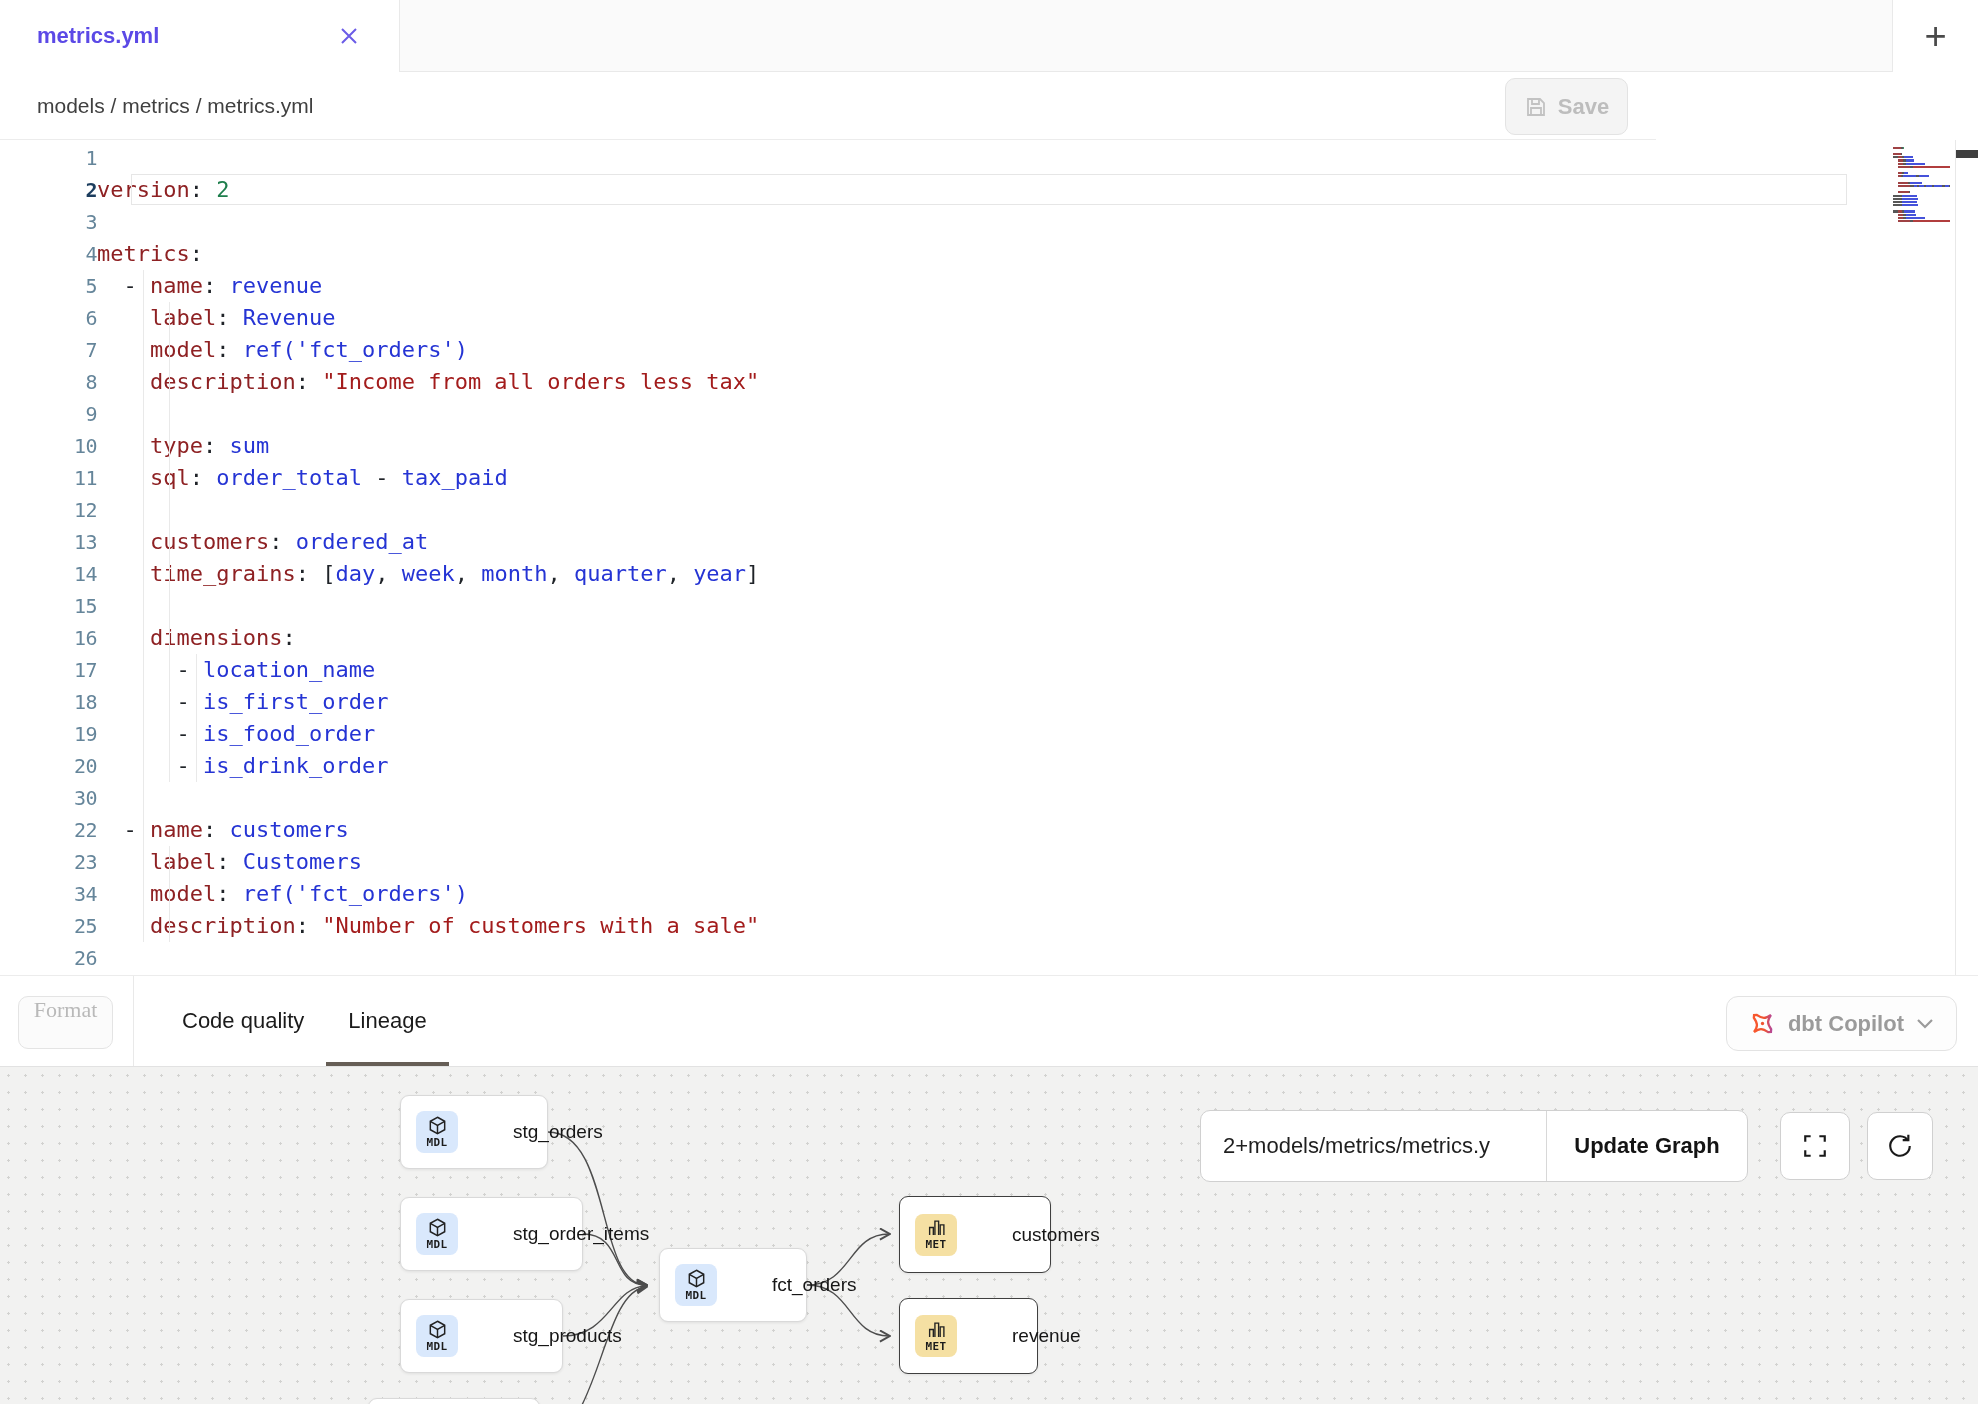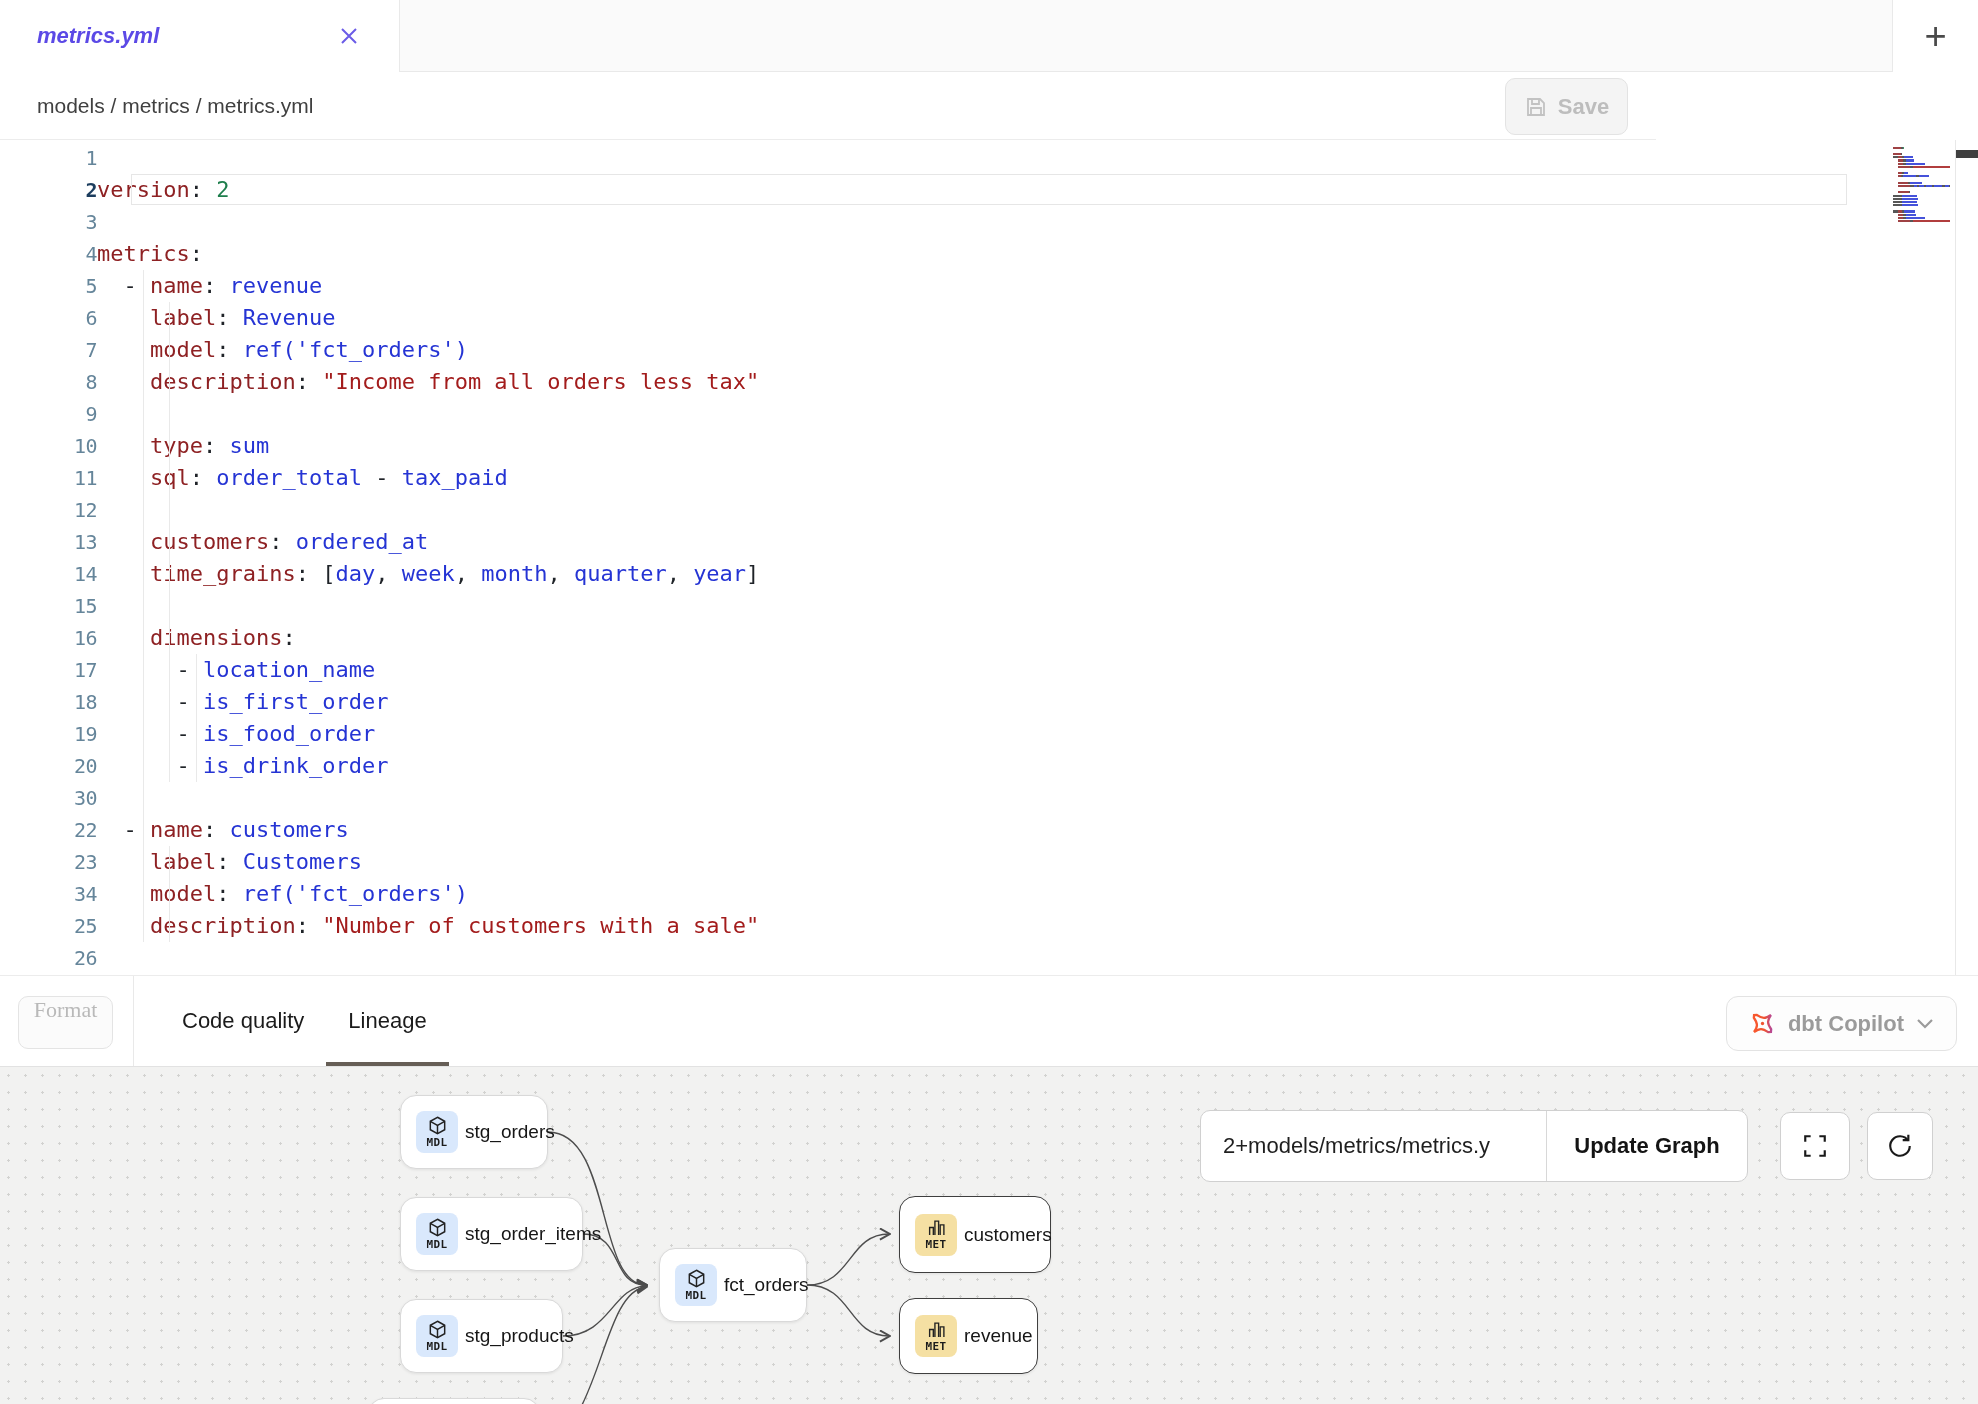--- a/index.html
+++ b/index.html
@@ -3,21 +3,21 @@
 <meta charset="utf-8">
 <style>
   * { margin:0; padding:0; box-sizing:border-box; }
   html,body { width:1978px; height:1404px; overflow:hidden; background:#fff;
     font-family:"Liberation Sans", sans-serif; }
 
   
   .tabbar { position:absolute; left:0; top:0; width:1978px; height:72px; background:#fafafa;
     border-bottom:1px solid #e9e9e9; }
   .tab-active { position:absolute; left:0; top:0; width:400px; height:72px; background:#fff;
-    border-right:1px solid #e9e9e9; display:flex; align-items:center;font-style:italic; }
+    border-right:1px solid #e9e9e9; display:flex; align-items:center; }
   .tab-active .tab-label { margin-left:37px; font-size:22px; font-weight:600; color:#5b49e6; }
   .tab-close { position:absolute; right:34px; top:20px; width:32px; height:32px; display:flex;
     align-items:center; justify-content:center; cursor:pointer; }
   .newtab-cell { position:absolute; right:0; top:0; width:86px; height:72px; background:#fff;
     border-left:1px solid #e9e9e9; display:flex; align-items:center; justify-content:center; }
   .newtab { font-size:38px; font-weight:300; color:#4a4a4a; line-height:1; }
 
   
   .crumbrow { position:absolute; left:0; top:72px; width:1656px; height:68px; background:#fff;
     border-bottom:1px solid #ececec; }
@@ -67,22 +67,22 @@
     background:#665e56; }
   .copilot-btn { position:absolute; right:21px; top:20px; height:55px; padding:0 22px;
     background:#fdfdfd; border:1px solid #e3e3e3; border-radius:12px; display:flex;
     align-items:center; gap:12px; color:#9b9b9b; font-size:22px; font-weight:600; }
 
   
   .canvas { position:absolute; left:0; top:1067px; width:1978px; height:337px; background:#f2f2f1;
     background-image:radial-gradient(#d2d2d0 1.2px, transparent 1.4px);
     background-size:17px 17px; overflow:hidden; }
   .edges { position:absolute; left:0; top:0; width:1978px; height:337px; }
-  .gnode { position:absolute; background:#fff; border:1px solid #d9d9d9; border-radius:16px;
-    box-shadow:0 1px 3px rgba(0,0,0,.08); display:flex; align-items:center; cursor:pointer; }
+  .gnode { position:absolute; background:#fff; border:1px solid #d9d9d9; border-radius:9px;
+    box-shadow:0 1px 3px rgba(0,0,0,.08); display:flex; align-items:center; cursor:pointer;gap:48px; }
   .gnode.met { border:1.5px solid #3f3f3f; }
   .gbadge { width:42px; height:42px; border-radius:8px; margin-left:15px; display:flex;
     flex-direction:column; align-items:center; justify-content:center; flex:none; }
   .gbadge.mdl { background:#d9e8fc; }
   .gbadge.met { background:#f5e0a3; }
   .gbadge .bt { font-size:11px; font-weight:600; color:#1c1c1c; letter-spacing:.3px;
     font-family:"DejaVu Sans Mono", monospace; margin-top:1px; }
   .glabel { margin-left:7px; margin-right:18px; font-size:19px; color:#161616; }
 
   .graph-ctl { position:absolute; left:1200px; top:43px; width:548px; height:72px; background:#fff;

